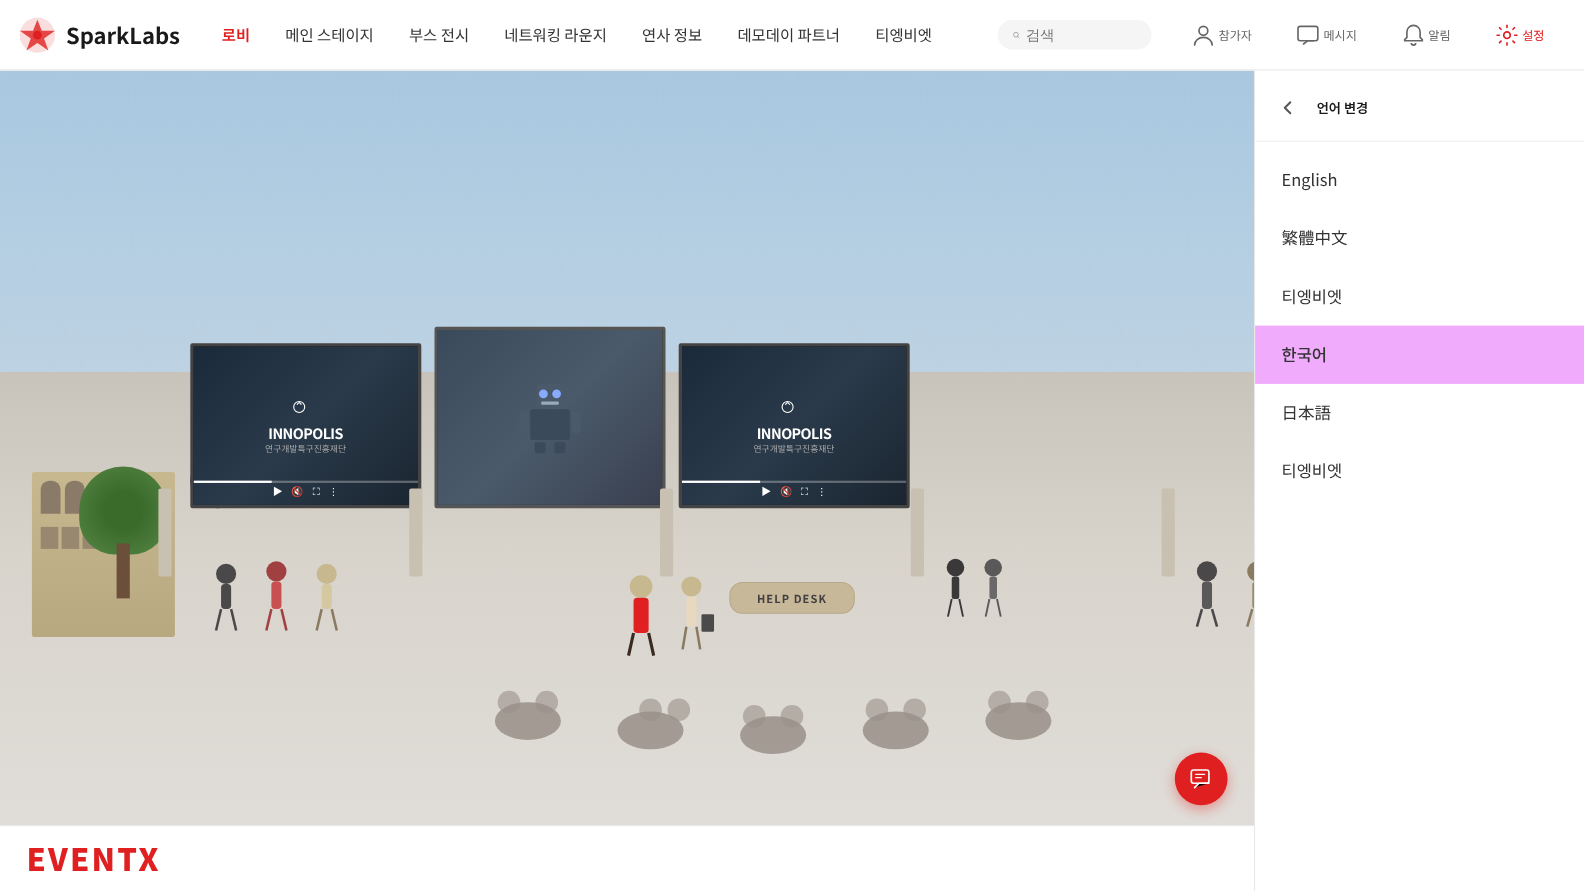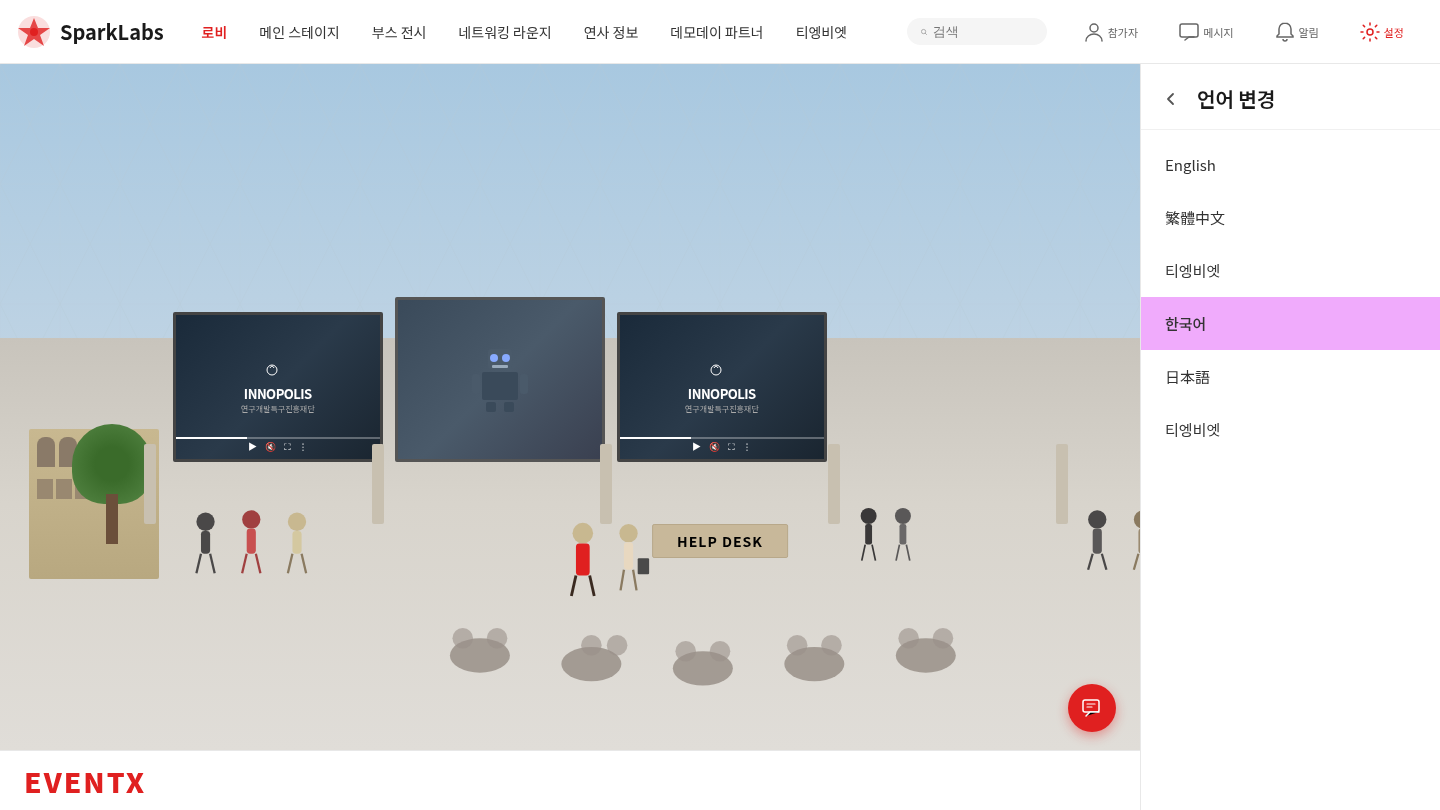--- a/index.html
+++ b/index.html
@@ -216,25 +216,25 @@
 
     
     .help-desk {
       position: absolute;
       bottom: 28%;
       left: 50%;
       transform: translateX(-50%);
       background: #c8b89a;
       border: 1px solid #b8a88a;
       padding: 6px 24px;
-      font-size: 14px;
+      font-size: 10px;
       font-weight: 700;
-      color: #000000;
+      color: #404040;
       letter-spacing: 1px;
-      border-radius: 2px;
+      border-radius: 12px;
     }
 
     
     .tree-left {
       position: absolute;
       left: 5%;
       bottom: 30%;
       width: 80px;
       height: 120px;
     }
@@ -313,21 +313,21 @@
       width: 28px;
       height: 28px;
       display: flex;
       align-items: center;
       justify-content: center;
       cursor: pointer;
       color: #555;
       font-size: 16px;
     }
     .lang-title {
-      font-size: 20px;
+      font-size: 12px;
       font-weight: 600;
       color: #1a1a1a;
     }
     .lang-list {
       padding: 8px 0;
     }
     .lang-item {
       padding: 16px 24px;
       font-size: 15px;
       color: #333;

